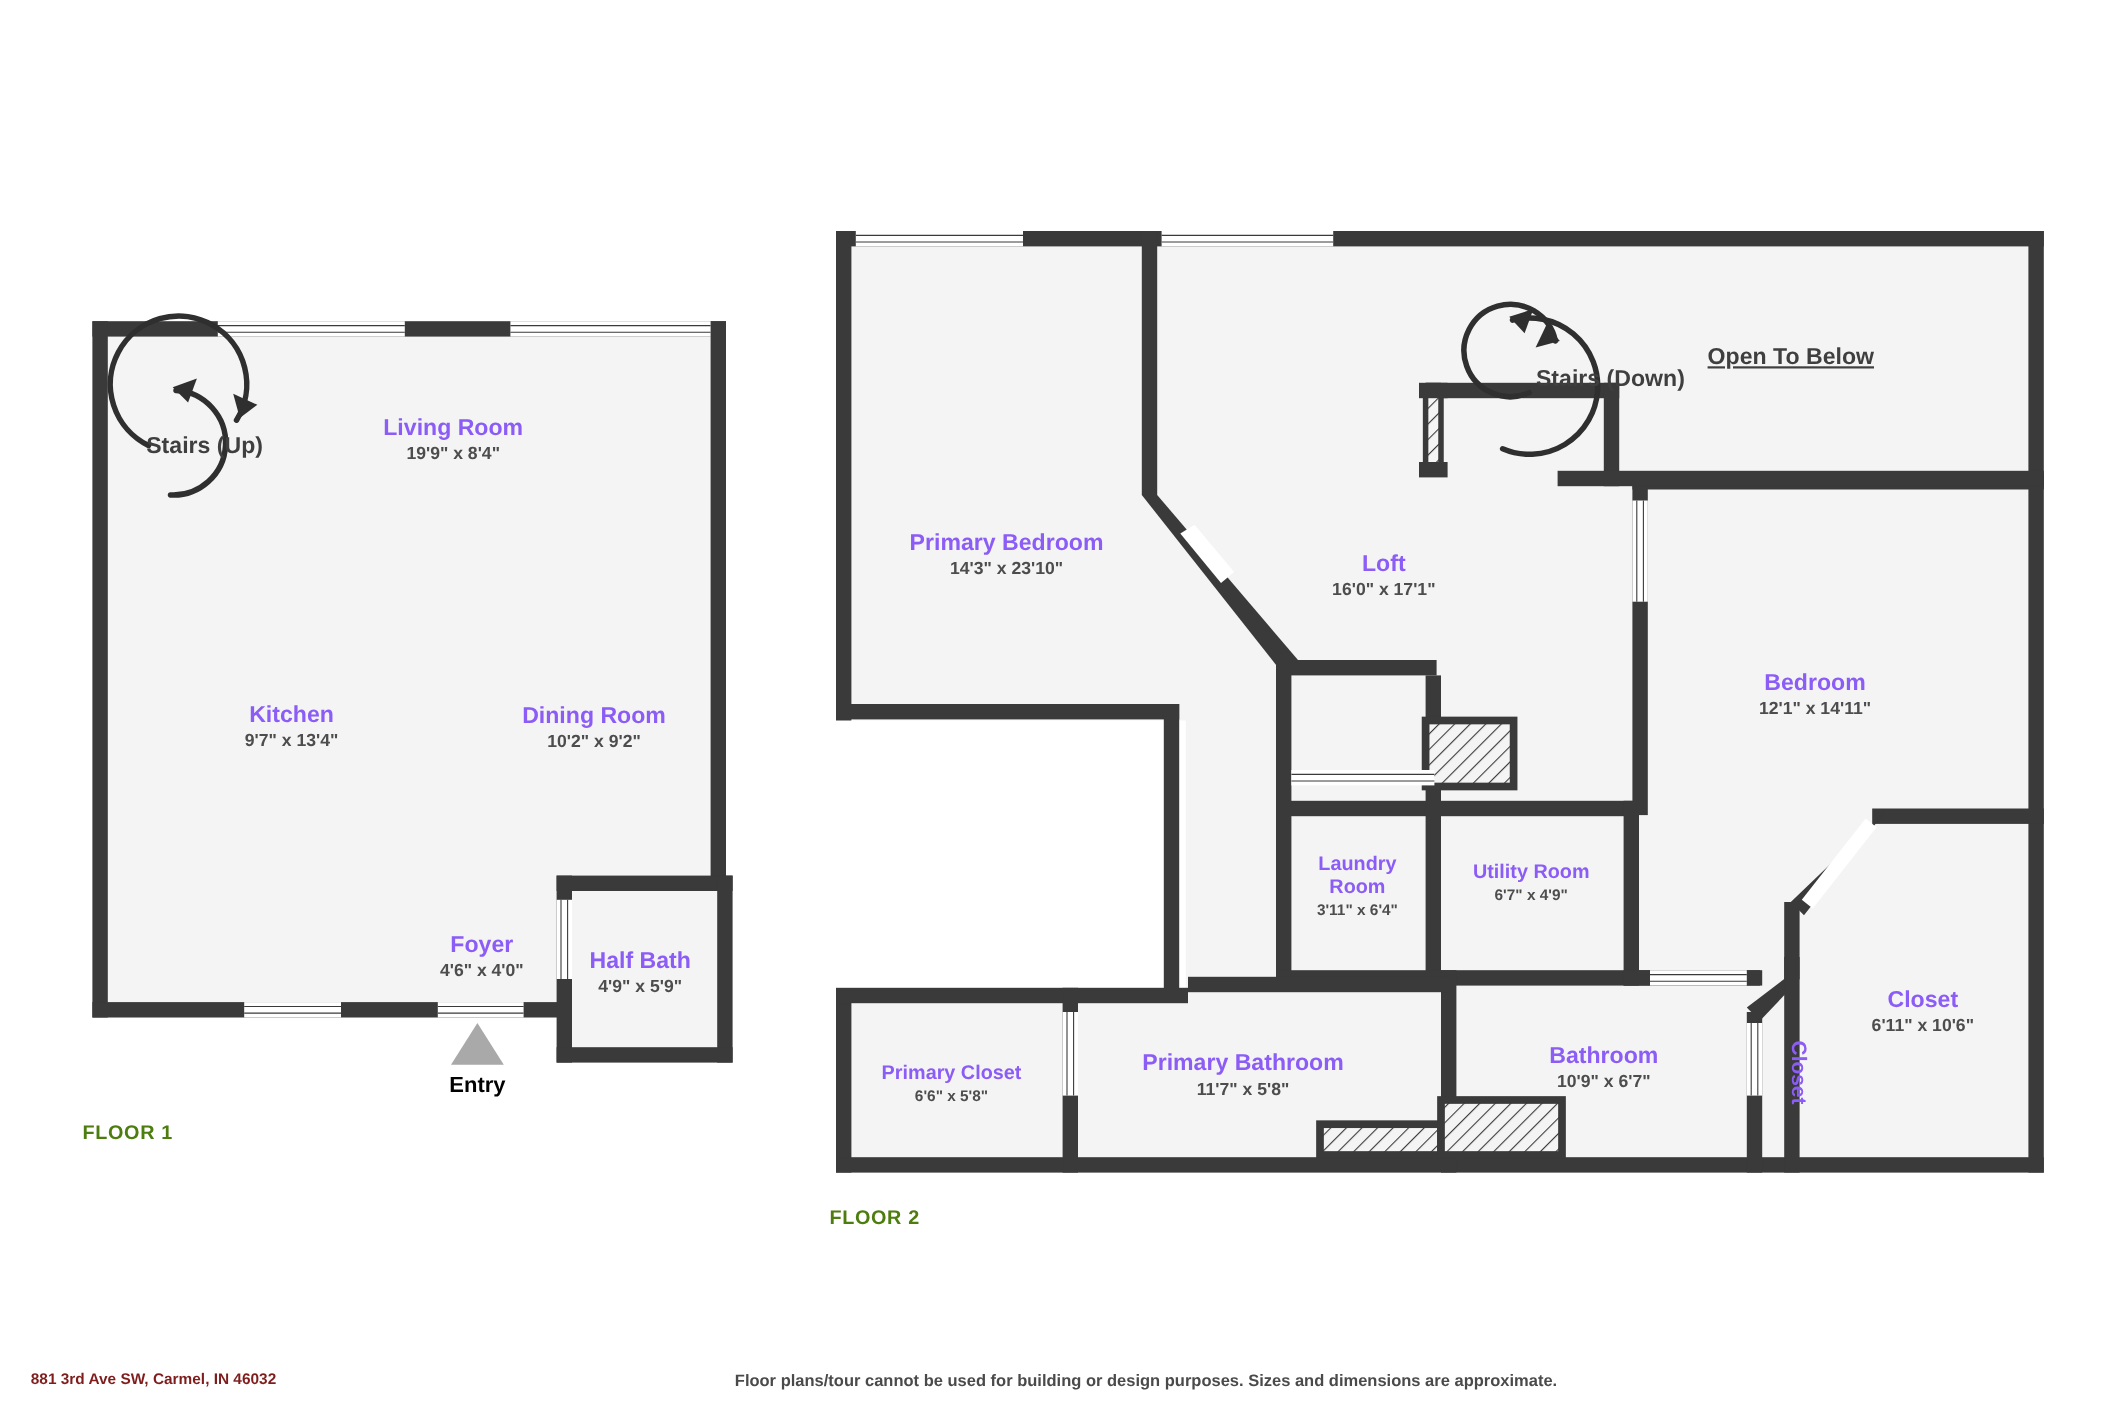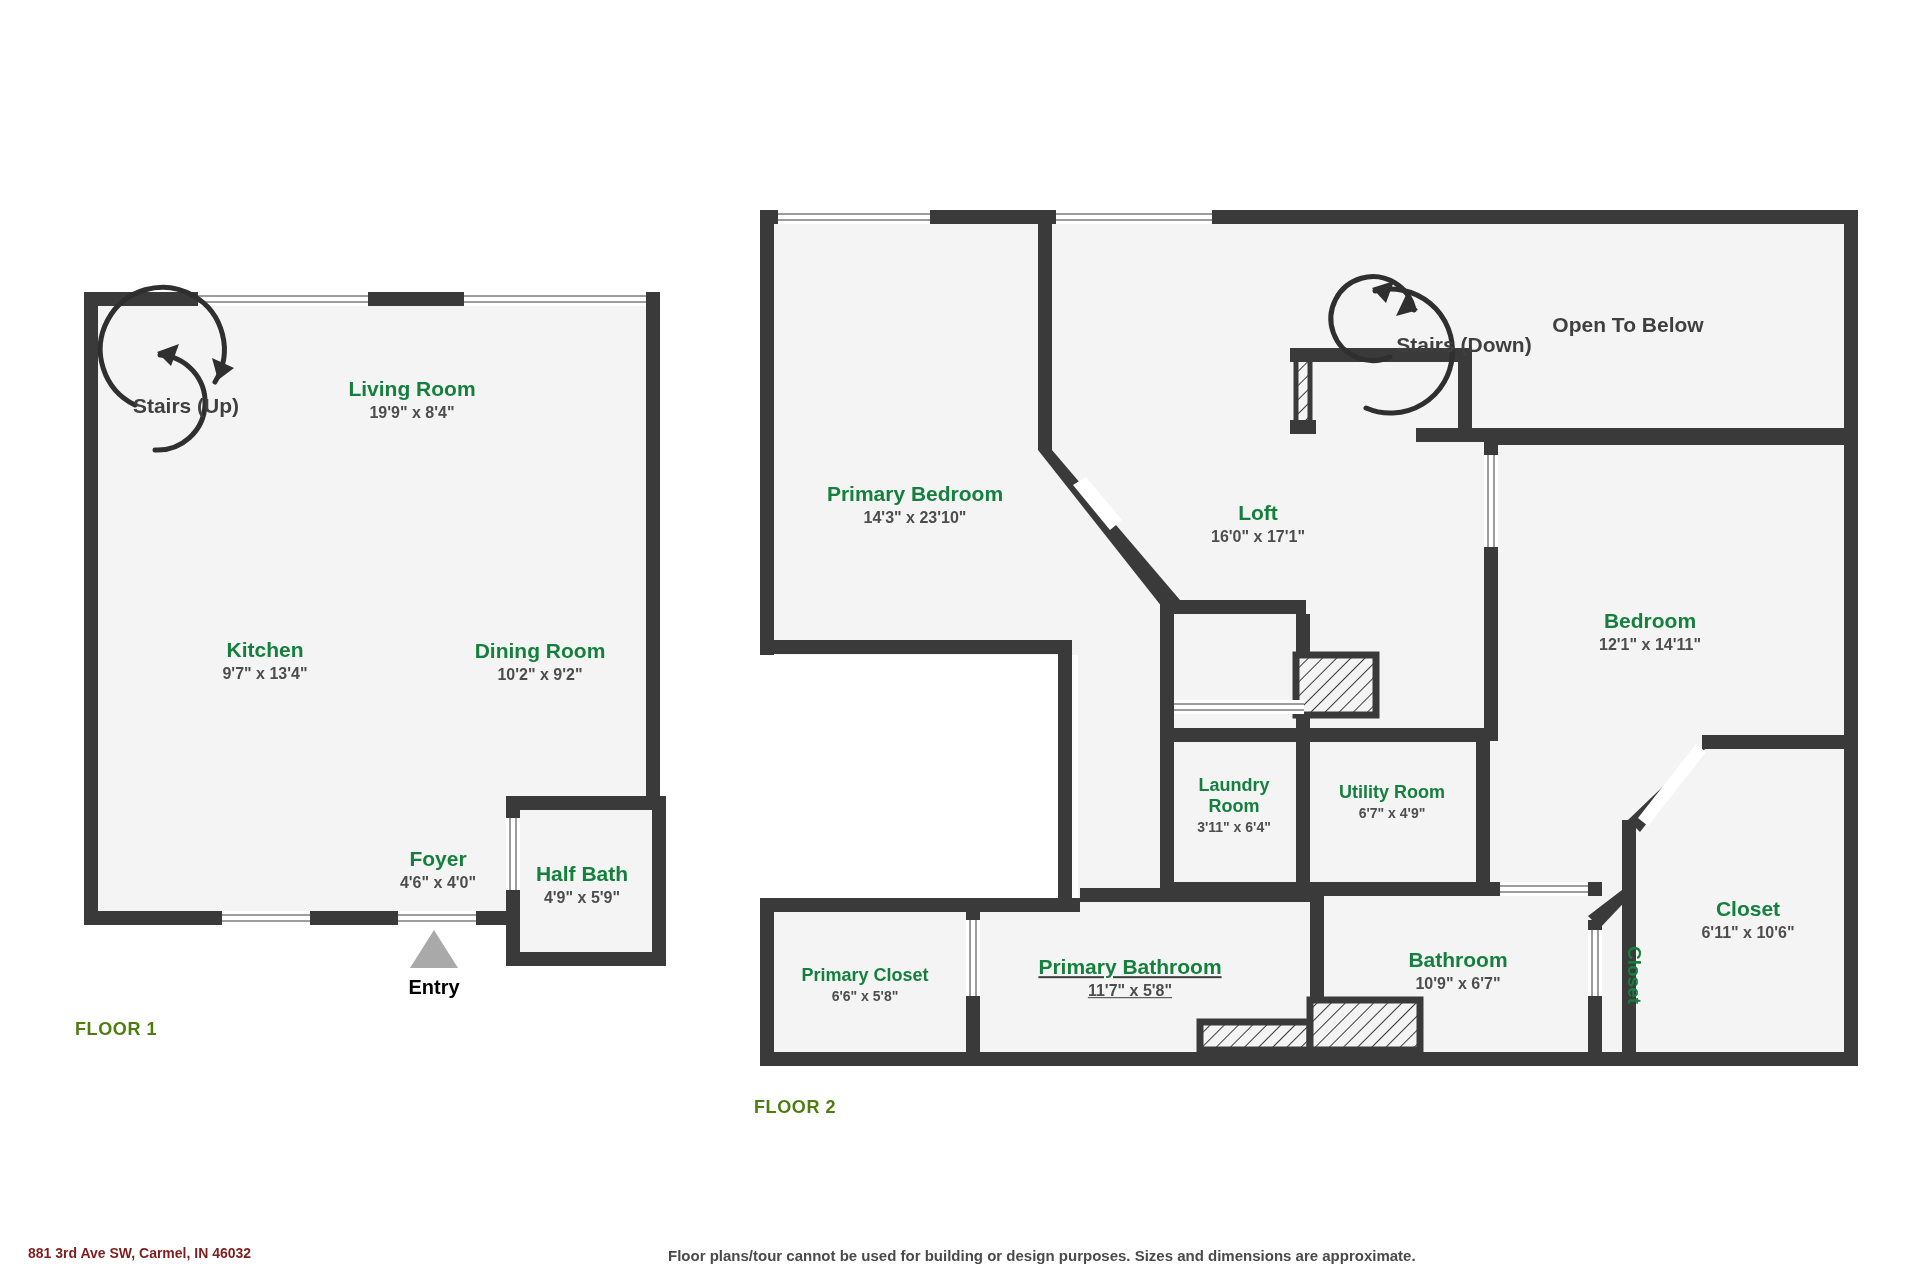--- a/index.html
+++ b/index.html
@@ -43,21 +43,21 @@
     text-align: center;
     transform: translate(-50%, -50%);
     line-height: 1.18;
     white-space: nowrap;
     pointer-events: none;
   }
   .label .name {
     display: block;
     font-size: 21px;
     font-weight: bold;
-    color: #15803d;
+    color: #8b5cf6;
   }
   .label .dims {
     display: block;
     font-size: 16px;
     font-weight: bold;
     color: #4d4d4d;
     margin-top: 2px;
   }
   .label.small .name { font-size: 18px; }
   .label.small .dims { font-size: 14px; }
@@ -78,20 +78,21 @@
     pointer-events: none;
   }
   .plain-label {
     position: absolute;
     transform: translate(-50%, -50%);
     font-size: 21px;
     font-weight: bold;
     color: #3f3f3f;
     white-space: nowrap;
     pointer-events: none;
+    text-decoration: underline;
   }
   .entry-label {
     position: absolute;
     transform: translate(-50%, 0);
     font-size: 20px;
     font-weight: bold;
     color: #000000;
     white-space: nowrap;
   }
   #footer-address {
@@ -333,21 +334,21 @@
   <div class="label small" style="left:1392px; top:802px;">
     <span class="name">Utility Room</span>
     <span class="dims">6'7" x 4'9"</span>
   </div>
 
   <div class="label small" style="left:865px; top:985px;">
     <span class="name">Primary Closet</span>
     <span class="dims">6'6" x 5'8"</span>
   </div>
 
-  <div class="label" style="left:1130px; top:978px;text-decoration:underline;">
+  <div class="label" style="left:1130px; top:978px;">
     <span class="name">Primary Bathroom</span>
     <span class="dims">11'7" x 5'8"</span>
   </div>
 
   <div class="label" style="left:1458px; top:971px;">
     <span class="name">Bathroom</span>
     <span class="dims">10'9" x 6'7"</span>
   </div>
 
   <div class="label" style="left:1748px; top:920px;">

